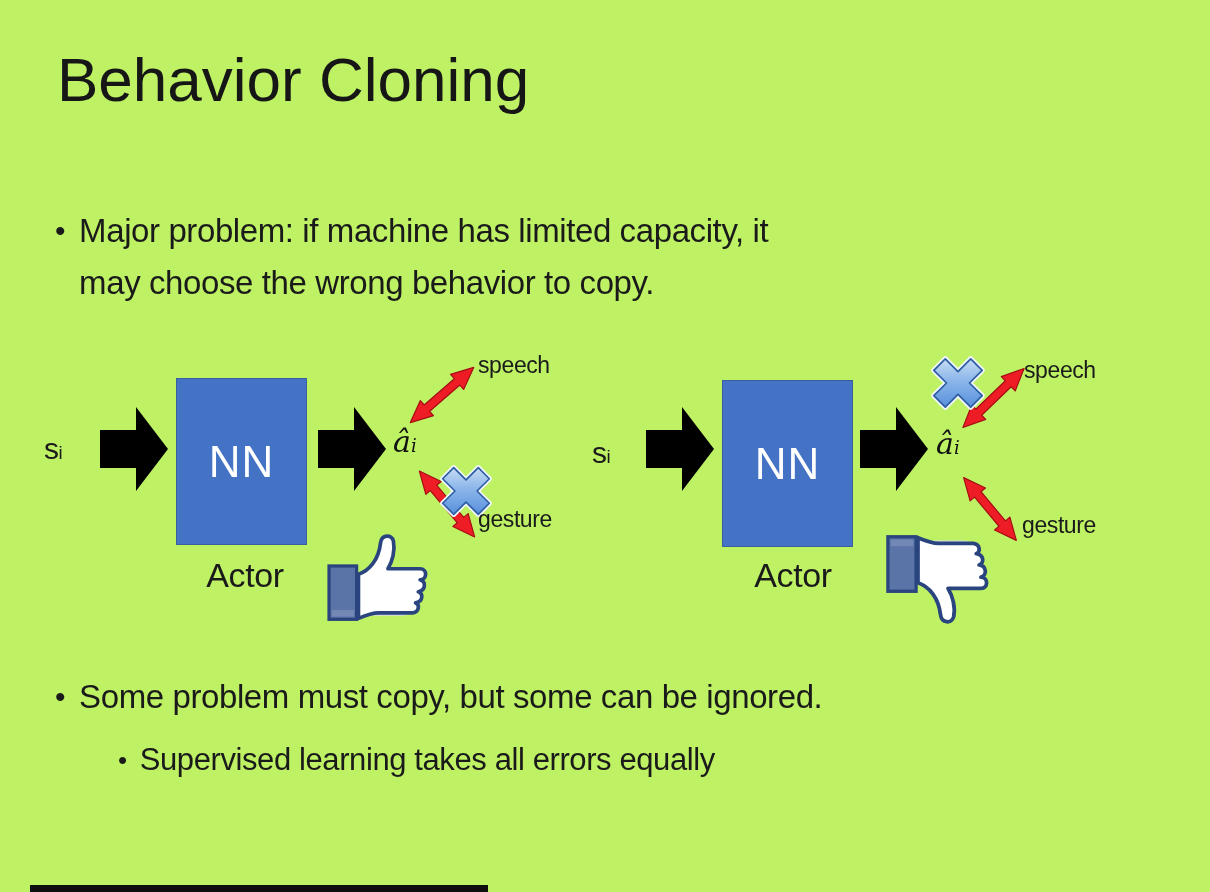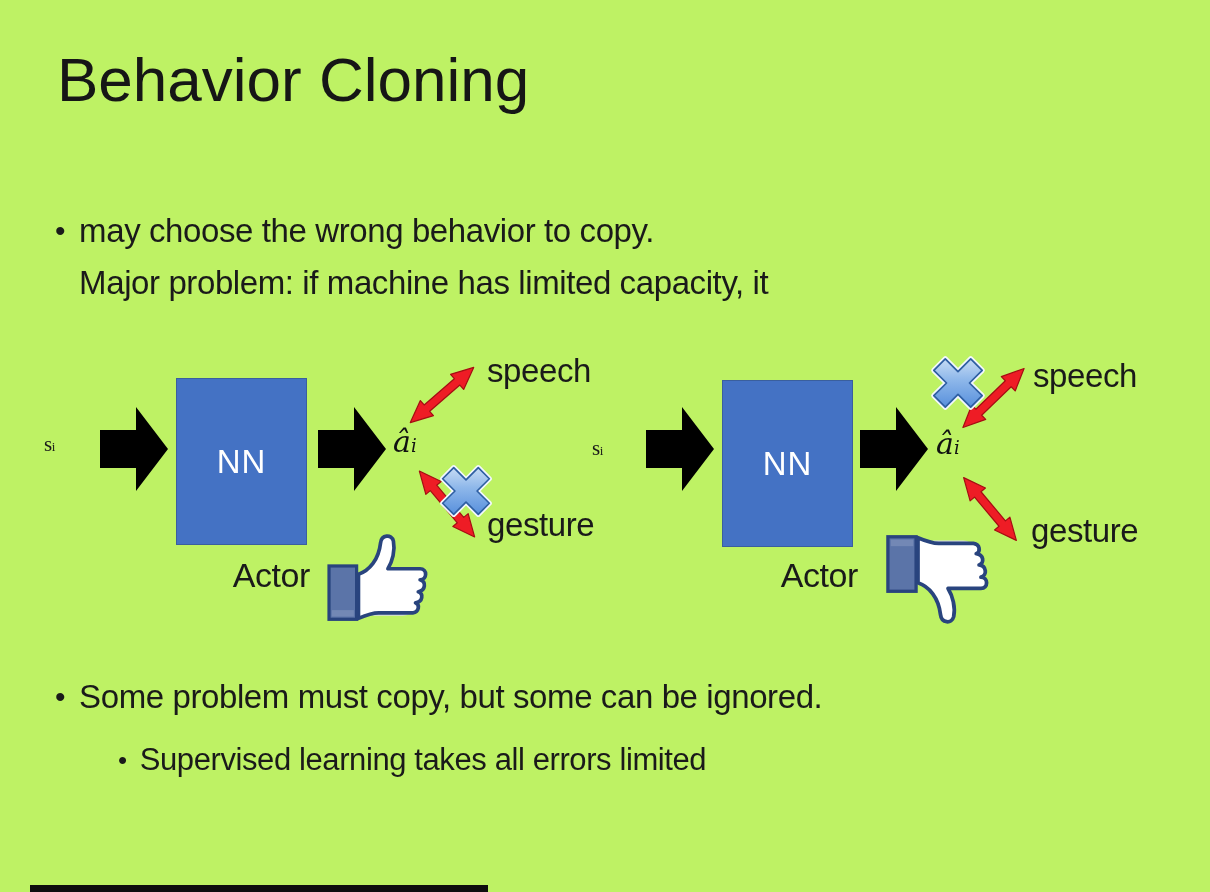--- a/index.html
+++ b/index.html
@@ -14,48 +14,48 @@
   }
   .bullet-row{position:absolute;display:flex;align-items:flex-start;}
   .dot{flex:0 0 auto;}
   .b1{left:55px;top:205px;font-size:33px;line-height:52px;letter-spacing:-0.4px;}
   .b1 .dot{font-size:30px;margin-right:14px;line-height:52px;}
   .b2{left:55px;top:674px;font-size:33px;line-height:46px;letter-spacing:-0.4px;}
   .b2 .dot{font-size:30px;margin-right:14px;}
   .b2sub{left:118px;top:738px;font-size:31px;line-height:44px;letter-spacing:-0.4px;}
   .b2sub .dot{font-size:26px;margin-right:13px;}
   .sub-i{font-size:0.62em;}
-  .state-label{font-size:21px;letter-spacing:-0.4px;font-family:Liberation Serif, serif;}
+  .state-label{font-size:30px;letter-spacing:-0.4px;}
   .nn-box{
     display:flex;align-items:center;justify-content:center;
     width:131px;height:167px;
     background:var(--nn-box,#4472C4);border:1.5px solid var(--nn-box-border,#3A5F9E);
     box-sizing:border-box;
   }
-  .nn-text{color:#ffffff;font-size:33px;letter-spacing:1px;}
-  .actor-label{width:130px;text-align:right;font-size:34px;letter-spacing:-0.4px;}
+  .nn-text{color:#ffffff;font-size:44px;letter-spacing:1px;}
+  .actor-label{width:130px;text-align:center;font-size:34px;letter-spacing:-0.4px;}
   .math-out{font-family:"DejaVu Serif","Liberation Serif",serif;font-style:italic;font-size:30px;color:#111;}
   .math-out .sub-i{font-size:0.6em;}
-  .io-label{font-size:33px;letter-spacing:-0.4px;margin-left:9px;}
+  .io-label{font-size:23px;letter-spacing:-0.4px;}
   .red-arrow{position:absolute;}
   svg{display:block;}
   .bottom-bar{position:absolute;left:30px;top:885px;width:458px;height:7px;background:#0e0e0e;}
 </style>
 </head>
 <body>
 
 <div class="slide">
 
   <h1 class="title">Behavior Cloning</h1>
 
   <div class="bullet-row b1">
     <span class="dot">•</span>
     <span>
+      <span style="display:block">Major problem: if machine has limited capacity, it</span>
       <span style="display:block">may choose the wrong behavior to copy.</span>
-      <span style="display:block">Major problem: if machine has limited capacity, it</span>
     </span>
   </div>
 
   <div class="abs state-label" style="left:44px;top:432px;"><span>s</span><span class="sub-i">i</span></div>
 
   <svg class="abs" style="left:100px;top:400px;" width="68" height="98" viewBox="0 0 68 98">
     <polygon points="0,30 36,30 36,7 68,49 36,91 36,68 0,68" style="fill:var(--arrow-black,#000);"></polygon>
   </svg>
 
   <div class="abs nn-box" style="left:176px;top:378px;">
@@ -153,18 +153,18 @@
       <rect x="9" y="86" width="24" height="7" style="fill:#7388b5;"></rect>
     </g>
   </svg>
 
   <div class="bullet-row b2">
     <span class="dot">•</span>
     <span>Some problem must copy, but some can be ignored.</span>
   </div>
   <div class="bullet-row b2sub">
     <span class="dot">•</span>
-    <span>Supervised learning takes all errors limited</span>
+    <span>Supervised learning takes all errors equally</span>
   </div>
 
   <div class="bottom-bar"></div>
 
 </div>
 
 </body></html>

